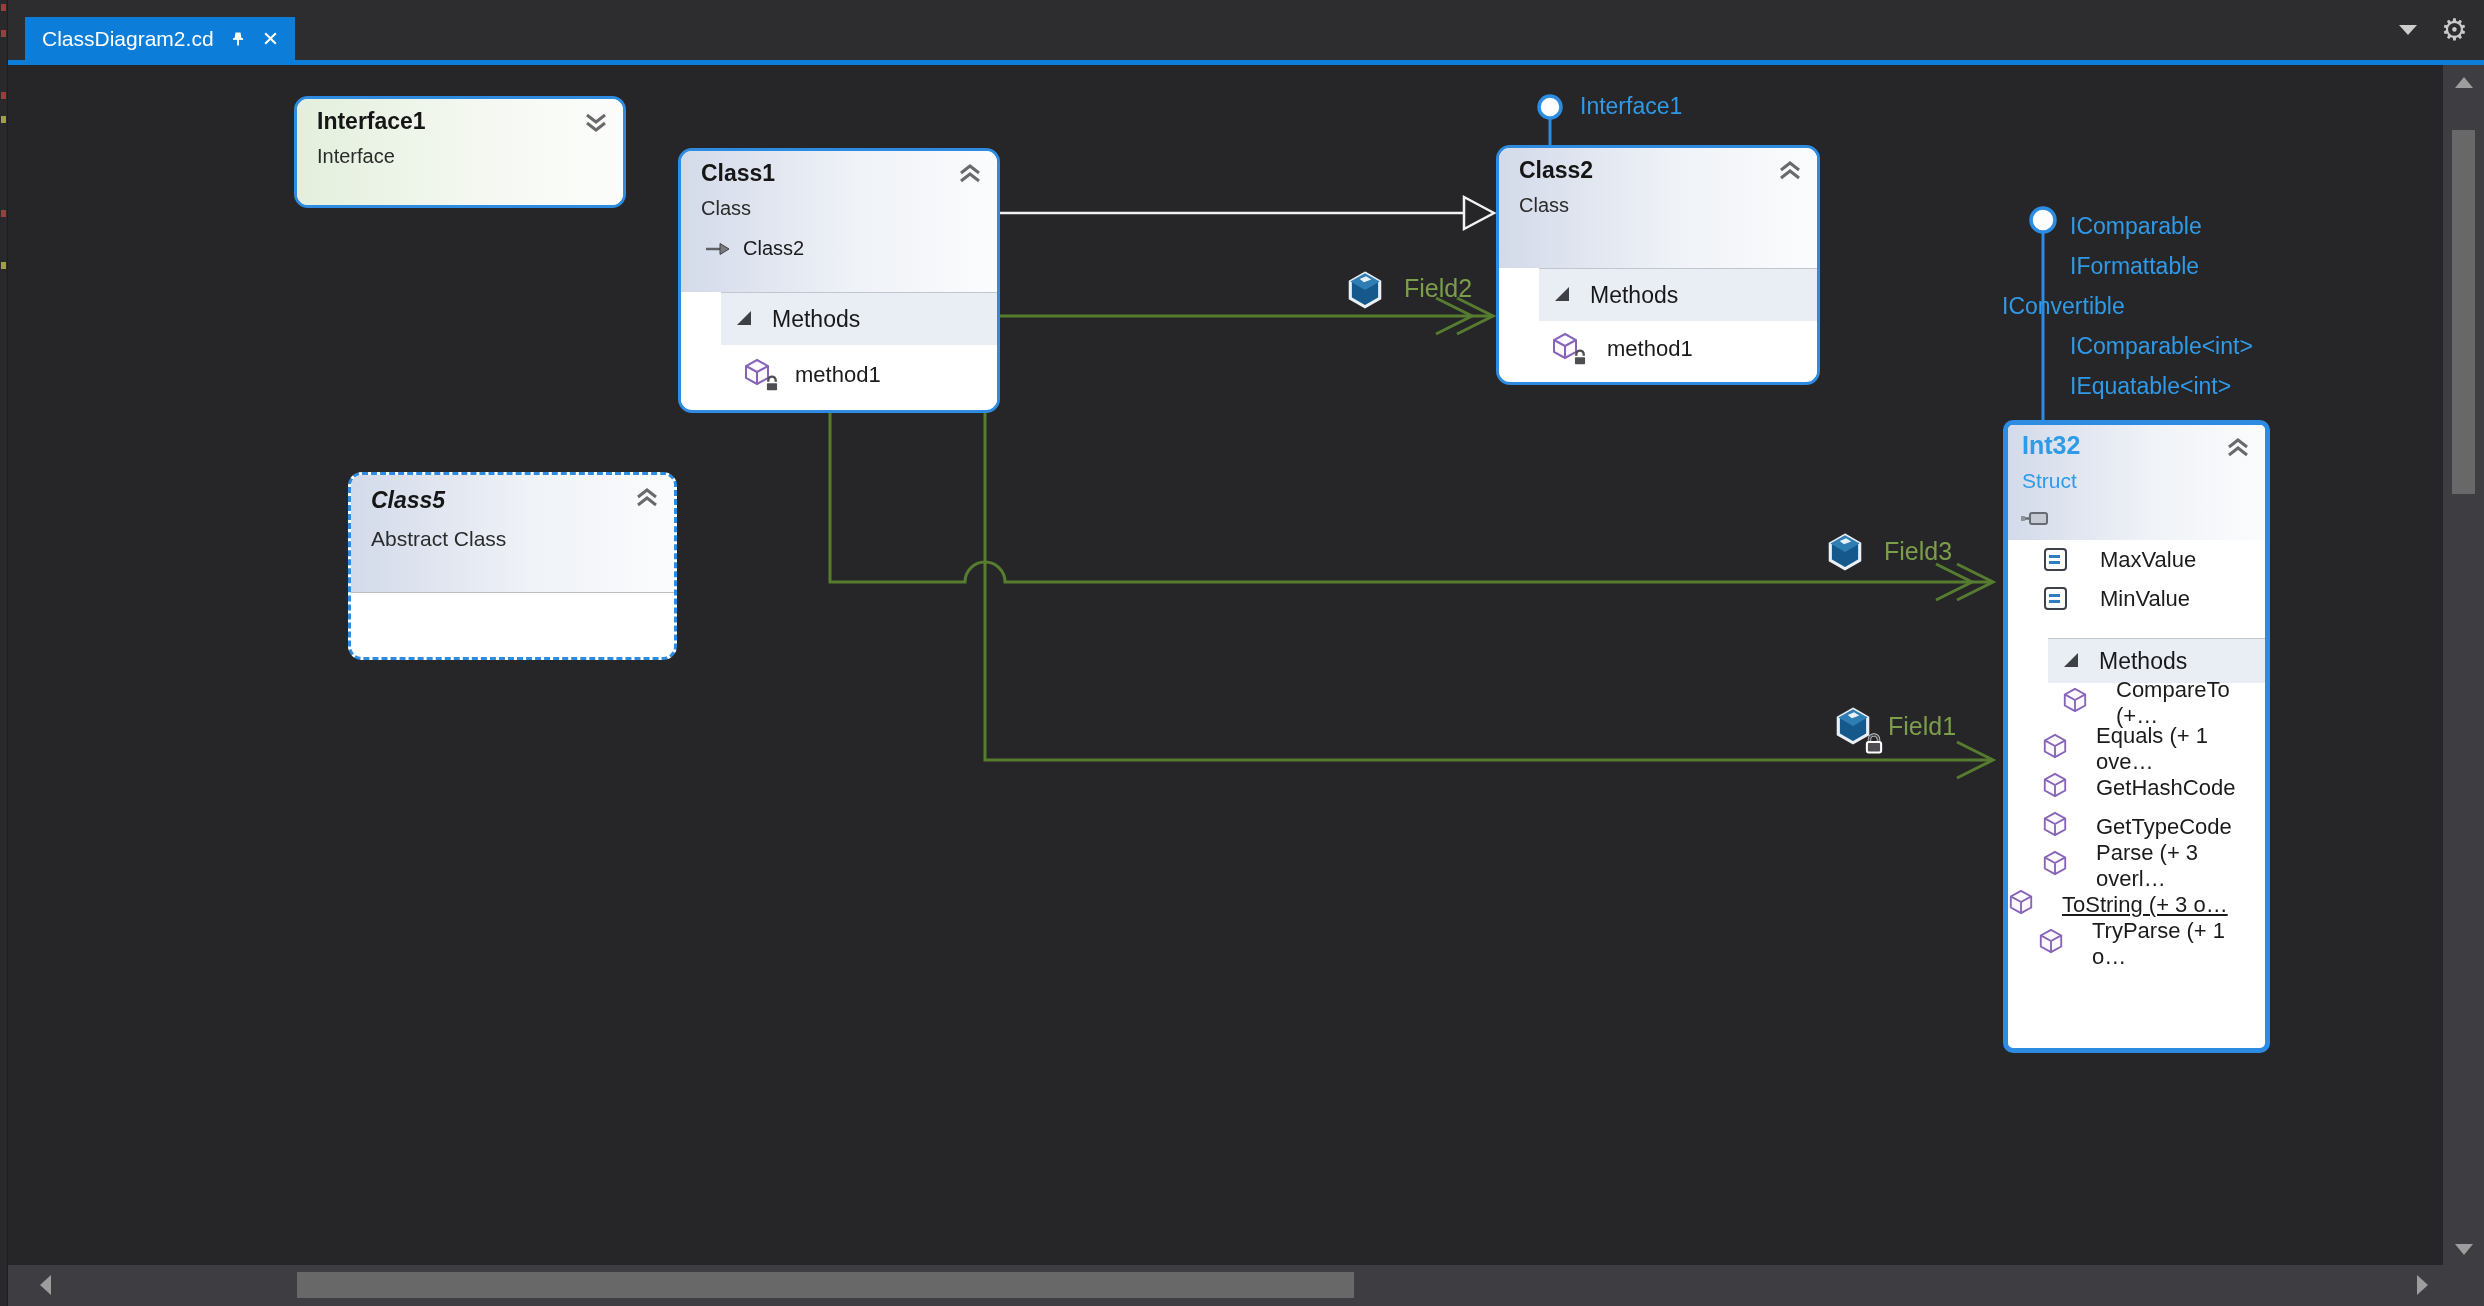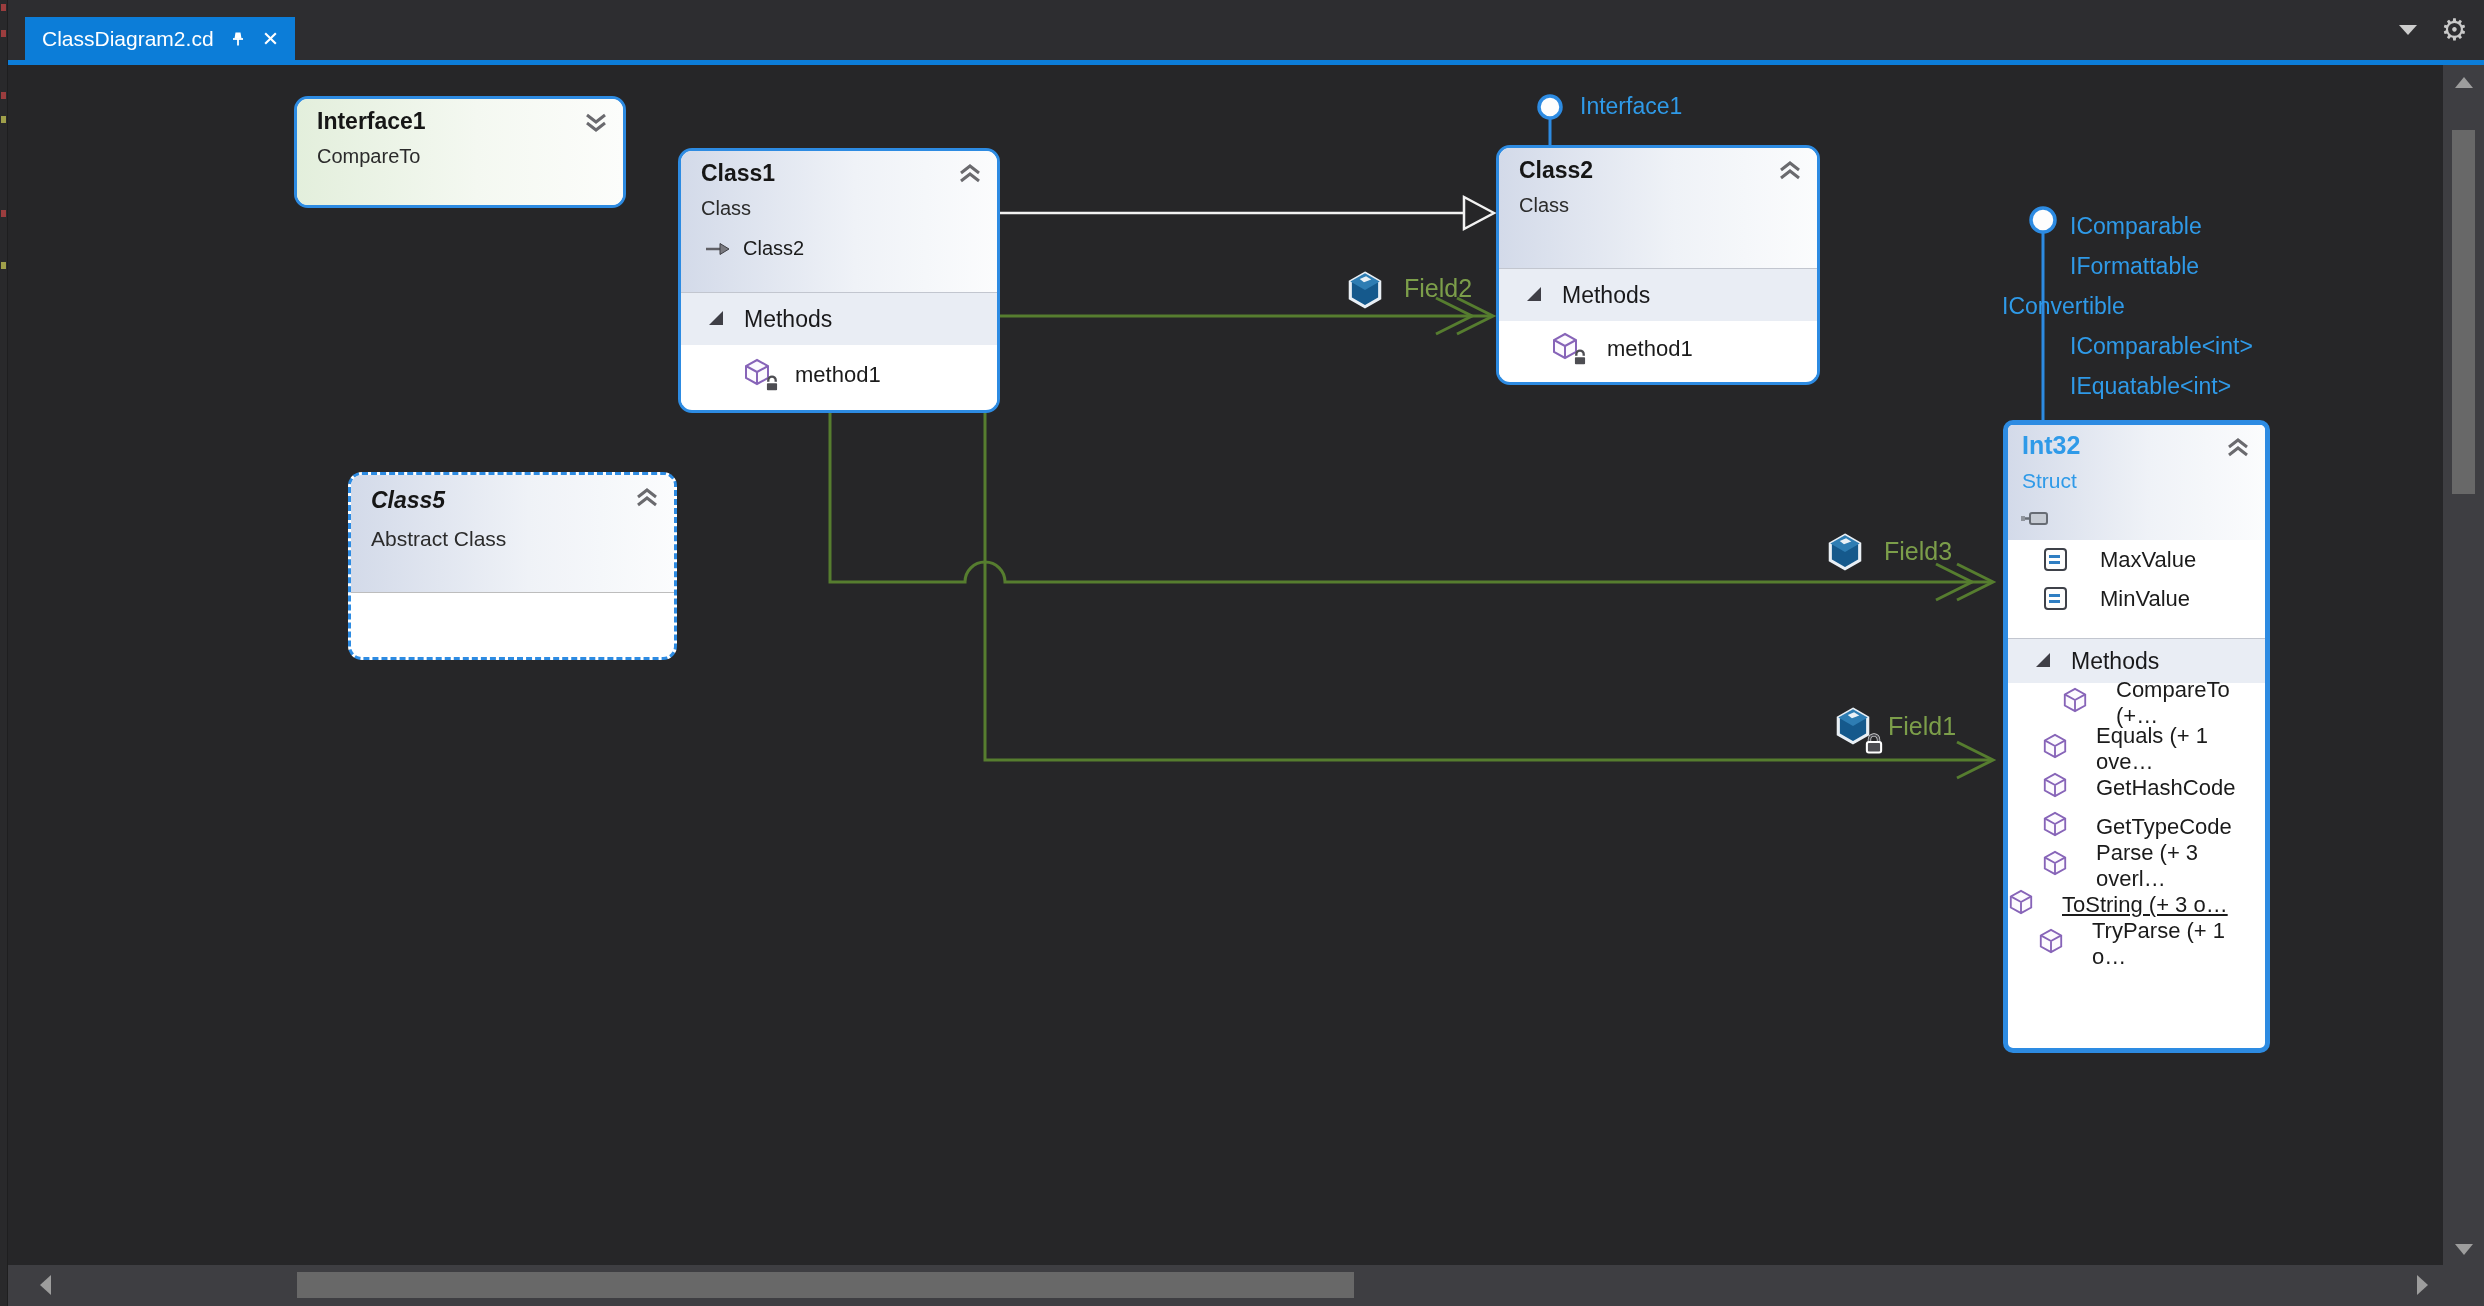--- a/index.html
+++ b/index.html
@@ -24,21 +24,21 @@
   
   .entity { position:absolute; background:#FFFFFF; border:3px solid #2D8BE2; border-radius:14px; overflow:hidden; z-index:5; }
   .entity.selected { border-width:5px; border-radius:10px; }
   .entity.abstract { border-style:dashed; }
   .hdr { position:relative; width:100%; background:linear-gradient(to right,#D3DAE9 0%,#EFF2F7 55%,#FBFCFD 100%); }
   .hdr.green { background:linear-gradient(to right,#E3EFDC 0%,#F4F8F1 55%,#FCFDFB 100%); }
   .e-title { position:absolute; left:20px; top:9px; font-size:23px; font-weight:bold; color:#161616; }
   .e-sub { position:absolute; left:20px; top:46px; font-size:20px; color:#2B2B2B; }
   .chev { position:absolute; right:14px; top:13px; }
   .assoc-row { position:absolute; left:24px; top:86px; display:flex; align-items:center; gap:12px; font-size:20px; color:#1B1B1B; }
-  .band { display:flex; align-items:center; gap:21px; padding-left:28px; background:#E9EDF4; border-top:1px solid #C2C6CF; font-size:23px; color:#19191B; }
+  .band { display:flex; align-items:center; gap:21px; padding-left:16px; background:#E9EDF4; border-top:1px solid #C2C6CF; font-size:23px; color:#19191B;margin-left:40px; }
   .tri { width:0; height:0; border-left:14px solid transparent; border-bottom:14px solid #3F3F46; margin-top:-3px; }
   .mrow { display:flex; align-items:center; background:#FFFFFF; font-size:22px; color:#1B1B1B; }
   .ic-slot { position:relative; flex:0 0 auto; }
 
   
   .blue-t { color:#2F9AE8 !important; }
 
   
   .lockbadge { position:absolute; right:-9px; bottom:-7px; }
   .field-ic { display:inline-flex; flex-direction:column; justify-content:center; gap:3px; width:23px; height:23px; border:2px solid #3E4149; border-radius:4px; background:#FDFDFD; padding-left:3px; }
@@ -127,21 +127,21 @@
     </g>
     <g>
       <line x1="2035" y1="167" x2="2035" y2="357" stroke="#2D8BE2" stroke-width="3"></line>
       <circle cx="2035" cy="155" r="12" fill="#FDFDFD" stroke="#2D8BE2" stroke-width="3.5"></circle>
     </g>
   </svg>
 
   <div class="entity" style="left:286px;top:31px;width:332px;height:112px;">
     <div class="hdr green" style="height:106px;">
       <span class="e-title">Interface1</span>
-      <span class="e-sub">CompareTo</span>
+      <span class="e-sub">Interface</span>
       <span class="chev">
         <svg width="26" height="20" viewBox="0 0 26 20" fill="none" stroke="#6A6A6E" stroke-width="3">
             <path d="M4 3 L13 10 L22 3"></path>
             <path d="M4 11 L13 18 L22 11"></path>
           </svg>
       </span>
     </div>
   </div>
 
   <div class="entity" style="left:670px;top:83px;width:322px;height:265px;">

